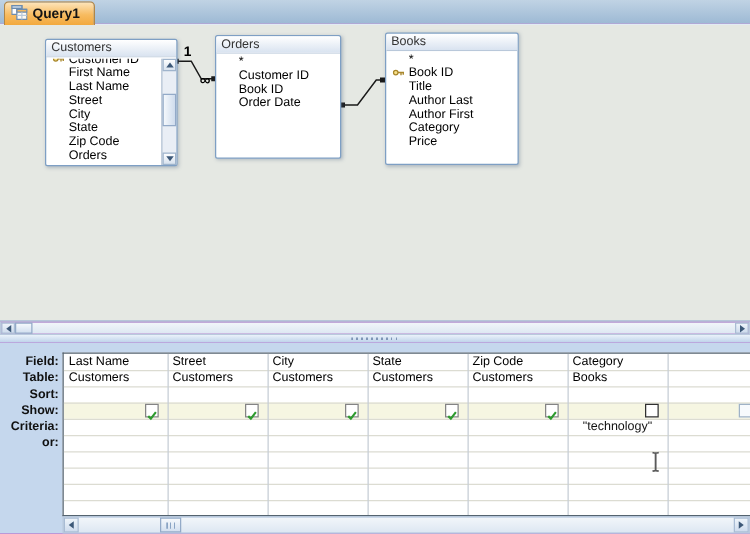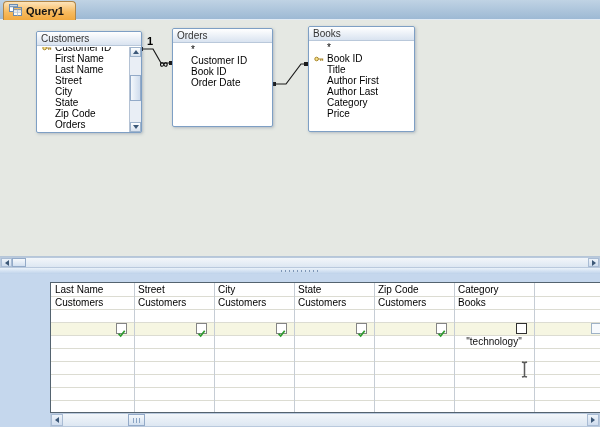--- a/index.html
+++ b/index.html
@@ -133,22 +133,22 @@
         </div>
         <div class="tbox" style="left: 308px; top: 6px; width: 107px; height: 106px;">
           <div class="ttl">Books</div>
           <div class="tbody">
             <div class="frow"><span>*</span></div>
             <div class="frow"><span class="keyic"><svg width="10" height="8" viewBox="0 0 10 8">
                   <circle cx="2.6" cy="4" r="1.8" fill="#f7e08a" stroke="#a8862a" stroke-width="1"></circle>
                   <path d="M4.4 4 H9.2 M6.8 4 V6.1 M8.6 4 V5.7" stroke="#a8862a" stroke-width="1.1" fill="none"></path>
                 </svg></span><span>Book ID</span></div>
             <div class="frow"><span>Title</span></div>
+            <div class="frow"><span>Author Last</span></div>
             <div class="frow"><span>Author First</span></div>
-            <div class="frow"><span>Author Last</span></div>
             <div class="frow"><span>Category</span></div>
             <div class="frow"><span>Price</span></div>
           </div>
         </div>
       </div>
   </div>
 
   <div class="hsb" id="hsbTop" style="left:0;top:257px;width:600px;height:11px">
       <div class="hsb-btn" style="left: 0px; width: 11px;">
         <div class="tri-l"></div>
@@ -157,20 +157,28 @@
       <div class="hsb-btn" style="right: 0px; width: 11px;">
         <div class="tri-r"></div>
       </div>
     </div>
 
   <div class="splitter">
     <div class="sdots"></div>
   </div>
 
   <div class="gridarea">
+    <div class="rowlabels" id="rowlabels">
+        <div class="rlab">Field:</div>
+        <div class="rlab">Table:</div>
+        <div class="rlab">Sort:</div>
+        <div class="rlab">Show:</div>
+        <div class="rlab">Criteria:</div>
+        <div class="rlab">or:</div>
+      </div>
     <div class="qgrid" id="qgrid">
         <div class="stripe" style="top: 39px;"></div>
         <div class="hline" style="top: 13px;"></div>
         <div class="hline" style="top: 26px;"></div>
         <div class="hline" style="top: 39px;"></div>
         <div class="hline" style="top: 52px;"></div>
         <div class="hline" style="top: 65px;"></div>
         <div class="hline" style="top: 78px;"></div>
         <div class="hline" style="top: 91px;"></div>
         <div class="hline" style="top: 104px;"></div>

